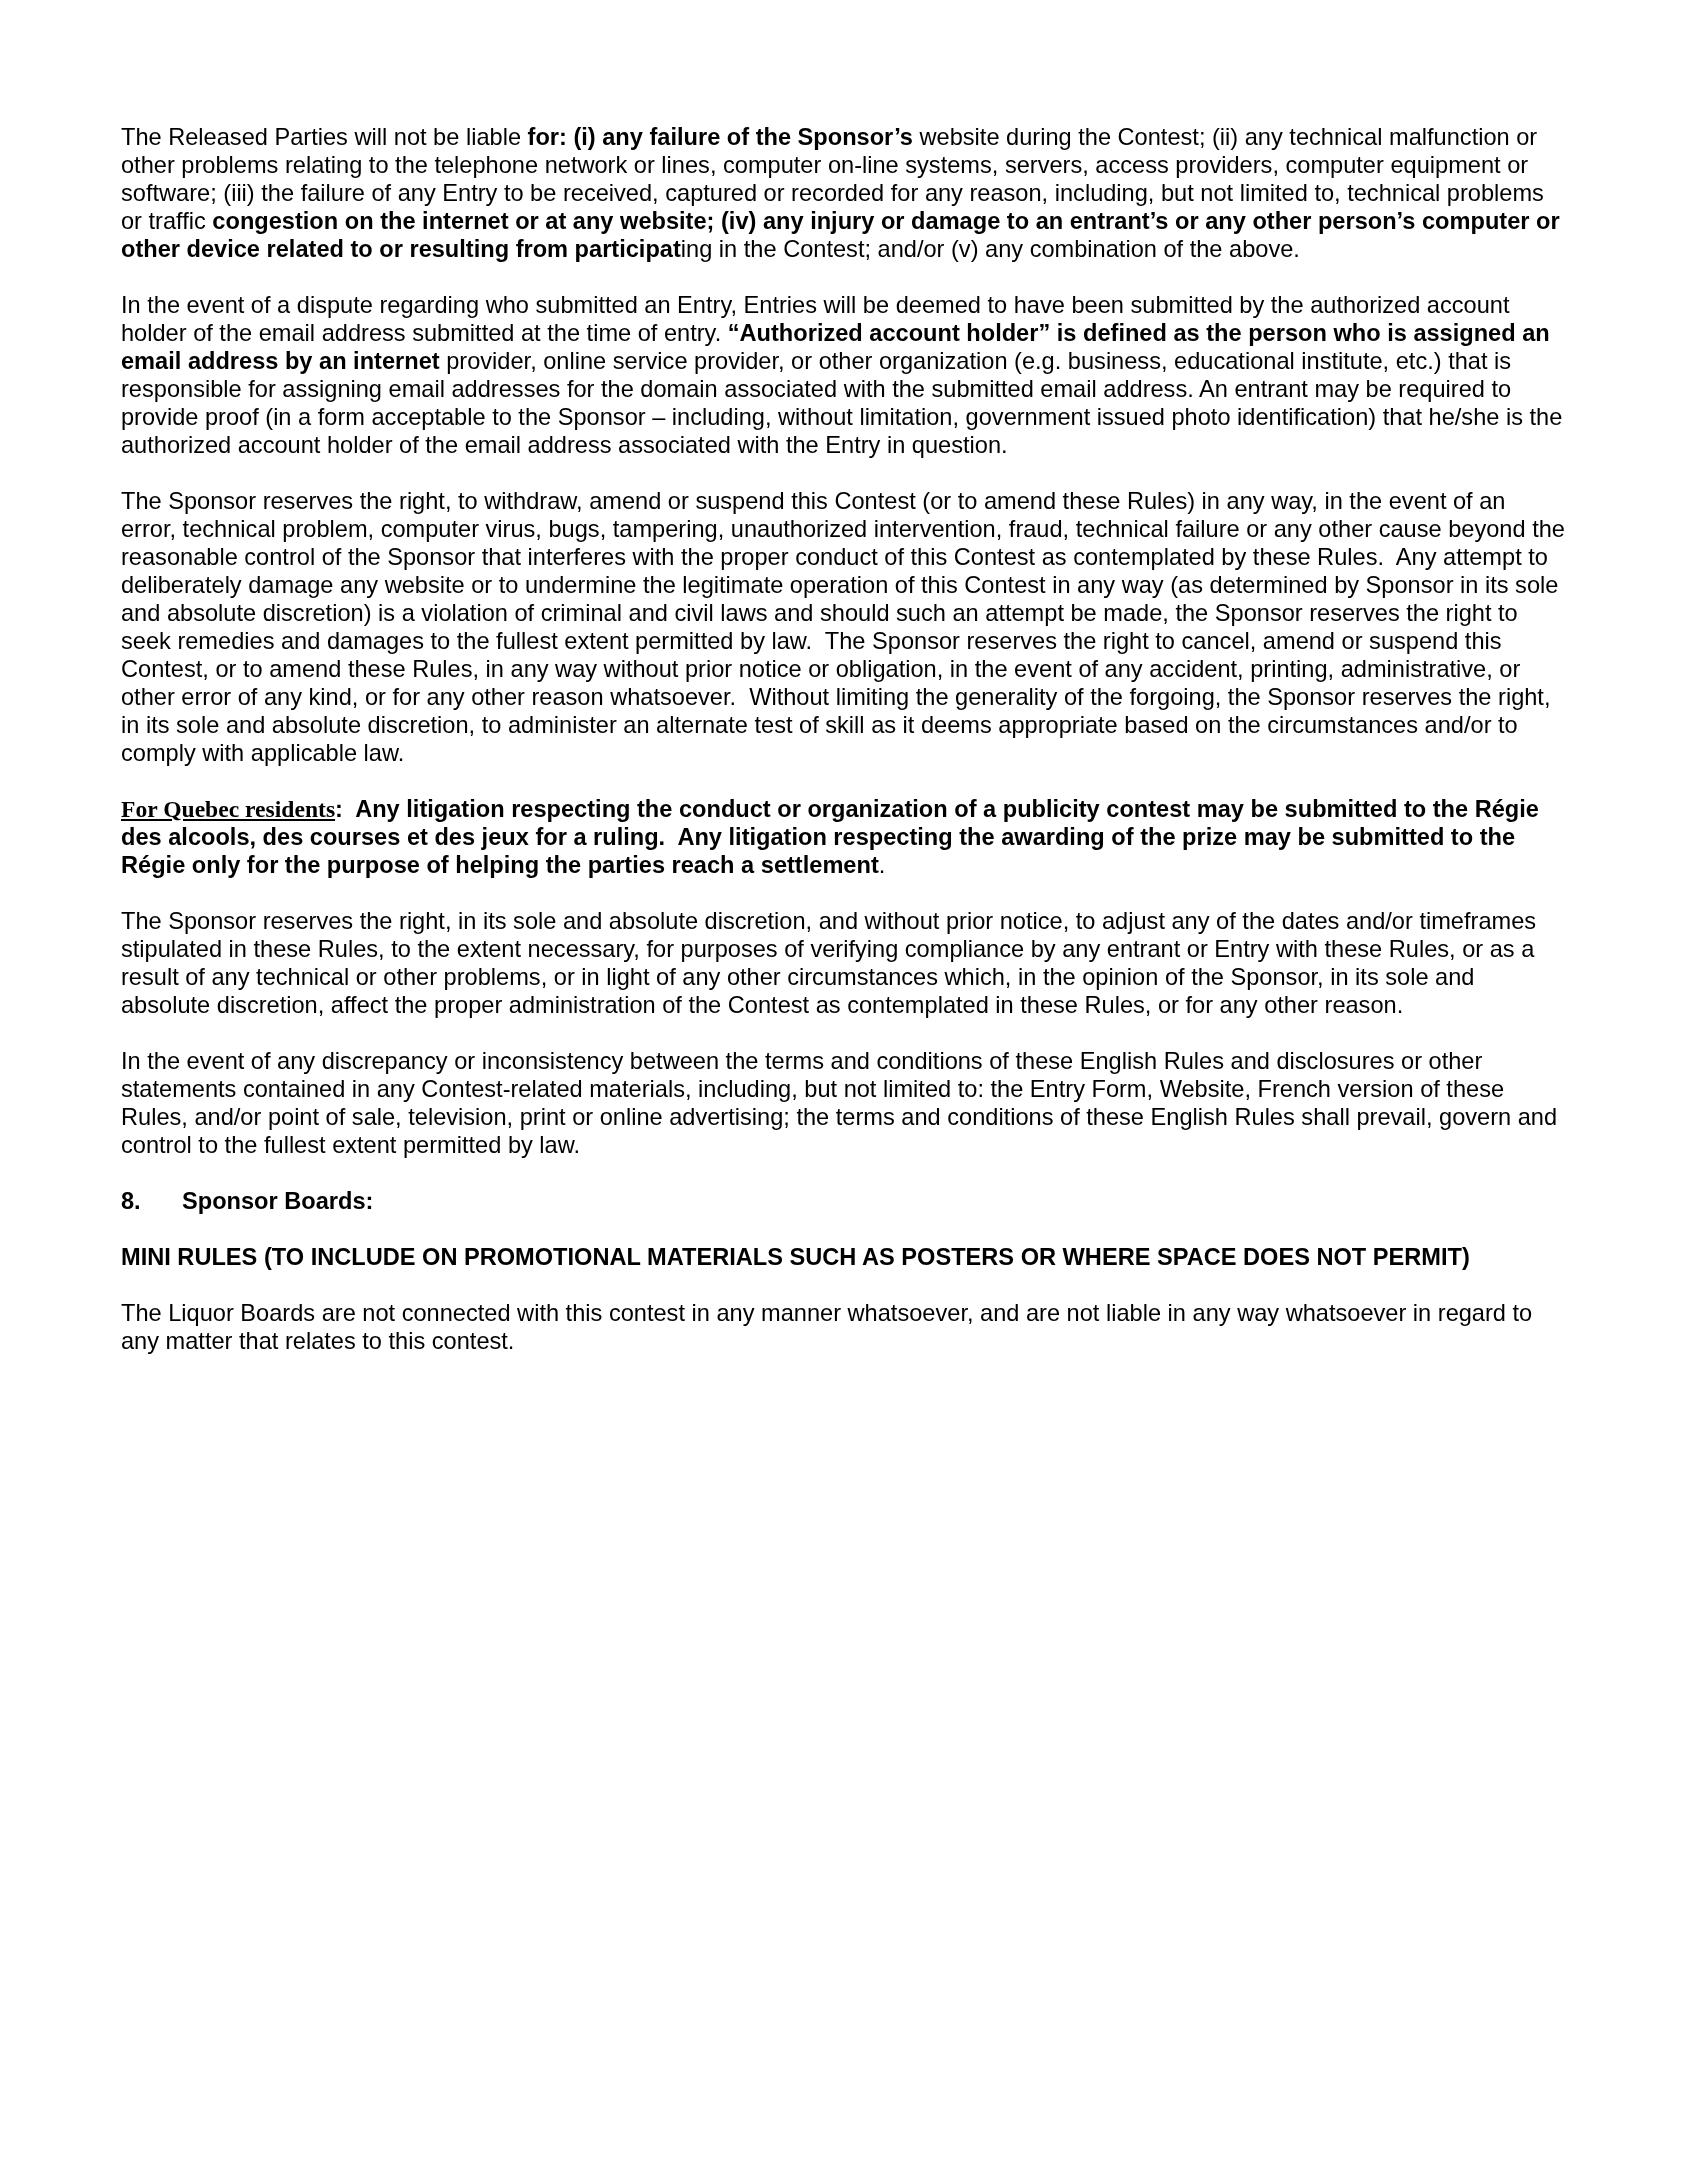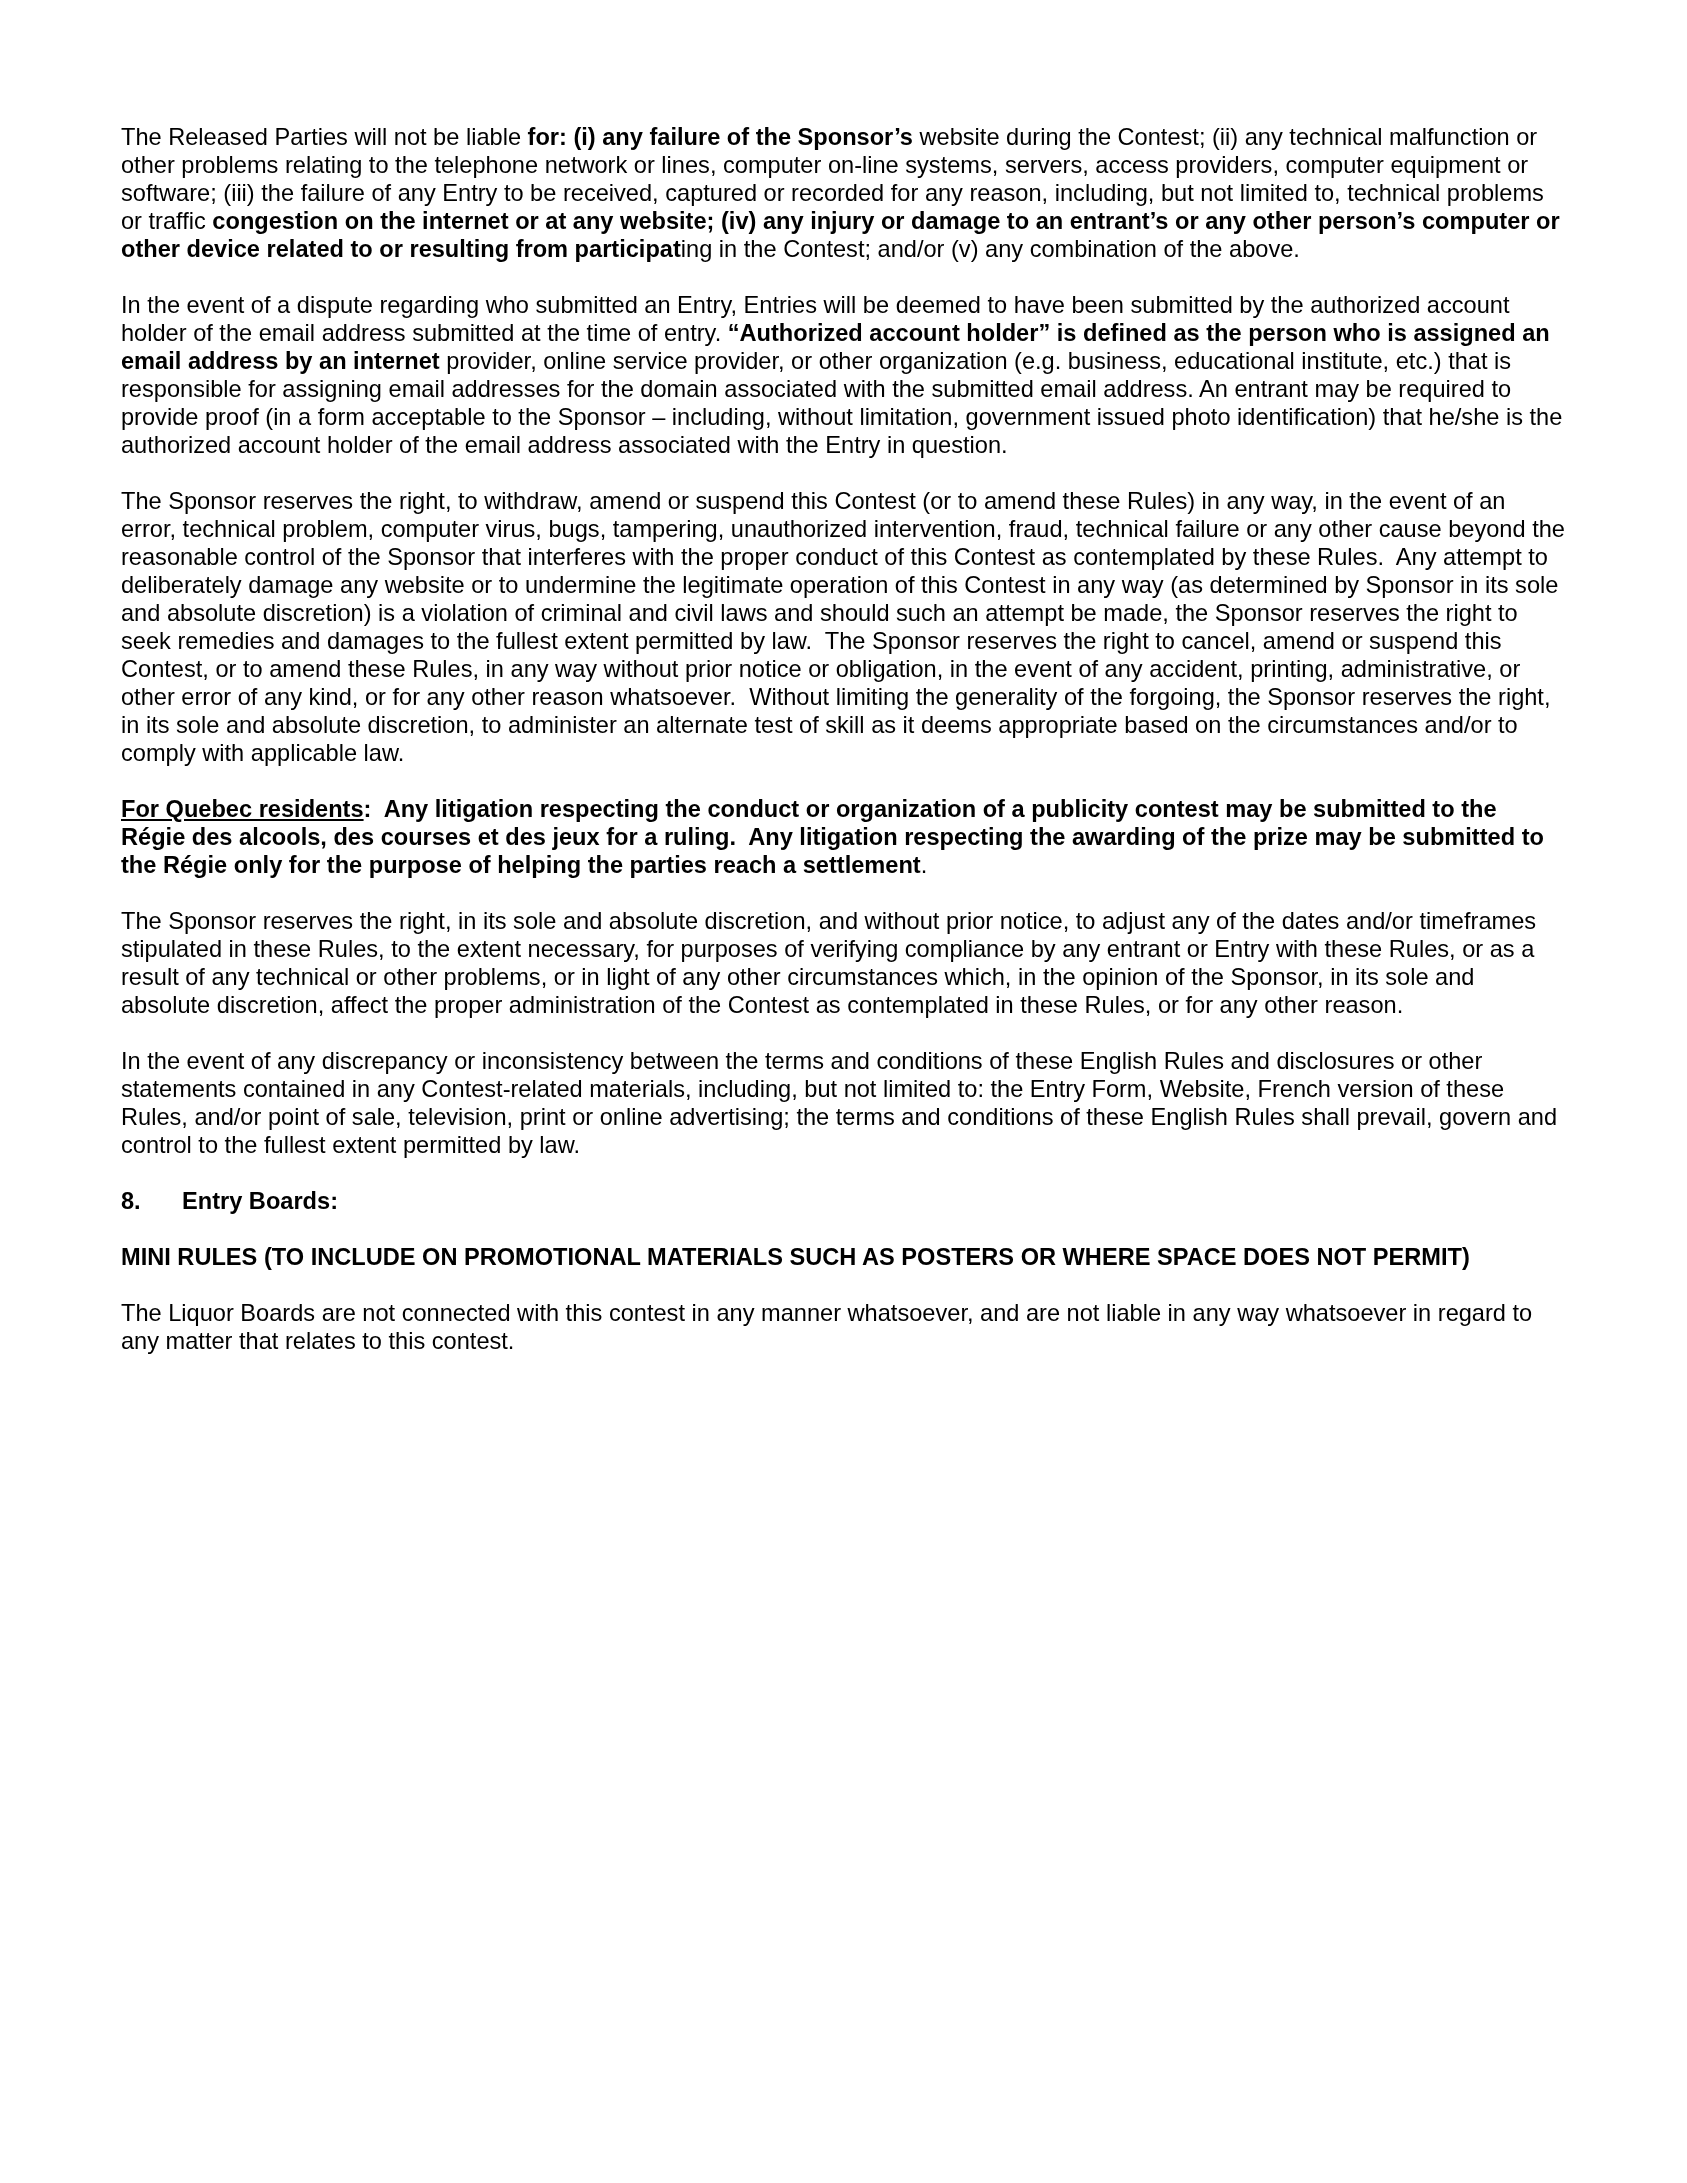--- a/index.html
+++ b/index.html
@@ -20,21 +20,21 @@
     line-height: 28px;
     overflow: hidden;
   }
   .para {
     margin: 0 0 28px 0;
     white-space: pre-wrap;
     text-align: left;
   }
   .r  { font-weight: normal; }
   .b  { font-weight: bold; }
-  .bu { font-weight: bold; text-decoration: underline; }
+  .bu { font-weight: bold; text-decoration: underline; font-family: Liberation Serif, serif; }
   .num {
     display: inline-block;
     width: 61px;
     font-weight: bold;
   }
 </style>
 </head>
 <body>
 
 <div class="page">
@@ -44,20 +44,20 @@
   <p class="para"><span class="r">In the event of a dispute regarding who submitted an Entry, Entries will be deemed to have been submitted by the authorized account holder of the email address submitted at the time of entry. </span><span class="b">“Authorized account holder” is defined as the person who is assigned an email address by an internet</span><span class="r"> provider, online service provider, or other organization (e.g. business, educational institute, etc.) that is responsible for assigning email addresses for the domain associated with the submitted email address. An entrant may be required to provide proof (in a form acceptable to the Sponsor – including, without limitation, government issued photo identification) that he/she is the authorized account holder of the email address associated with the Entry in question.</span></p>
 
   <p class="para"><span class="r">The Sponsor reserves the right, to withdraw, amend or suspend this Contest (or to amend these Rules) in any way, in the event of an error, technical problem, computer virus, bugs, tampering, unauthorized intervention, fraud, technical failure or any other cause beyond the reasonable control of the Sponsor that interferes with the proper conduct of this Contest as contemplated by these Rules.  Any attempt to deliberately damage any website or to undermine the legitimate operation of this Contest in any way (as determined by Sponsor in its sole and absolute discretion) is a violation of criminal and civil laws and should such an attempt be made, the Sponsor reserves the right to seek remedies and damages to the fullest extent permitted by law.  The Sponsor reserves the right to cancel, amend or suspend this Contest, or to amend these Rules, in any way without prior notice or obligation, in the event of any accident, printing, administrative, or other error of any kind, or for any other reason whatsoever.  Without limiting the generality of the forgoing, the Sponsor reserves the right, in its sole and absolute discretion, to administer an alternate test of skill as it deems appropriate based on the circumstances and/or to comply with applicable law.</span></p>
 
   <p class="para"><span class="bu">For Quebec residents</span><span class="b">:  Any litigation respecting the conduct or organization of a publicity contest may be submitted to the Régie des alcools, des courses et des jeux for a ruling.  Any litigation respecting the awarding of the prize may be submitted to the Régie only for the purpose of helping the parties reach a settlement</span><span class="r">.</span></p>
 
   <p class="para"><span class="r">The Sponsor reserves the right, in its sole and absolute discretion, and without prior notice, to adjust any of the dates and/or timeframes stipulated in these Rules, to the extent necessary, for purposes of verifying compliance by any entrant or Entry with these Rules, or as a result of any technical or other problems, or in light of any other circumstances which, in the opinion of the Sponsor, in its sole and absolute discretion, affect the proper administration of the Contest as contemplated in these Rules, or for any other reason.</span></p>
 
   <p class="para"><span class="r">In the event of any discrepancy or inconsistency between the terms and conditions of these English Rules and disclosures or other statements contained in any Contest-related materials, including, but not limited to: the Entry Form, Website, French version of these Rules, and/or point of sale, television, print or online advertising; the terms and conditions of these English Rules shall prevail, govern and control to the fullest extent permitted by law.</span></p>
 
-  <p class="para"><span class="num">8.</span><span class="b">Entry Boards:</span></p>
+  <p class="para"><span class="num">8.</span><span class="b">Sponsor Boards:</span></p>
 
   <p class="para"><span class="b">MINI RULES (TO INCLUDE ON PROMOTIONAL MATERIALS SUCH AS POSTERS OR WHERE SPACE DOES NOT PERMIT)</span></p>
 
   <p class="para"><span class="r">The Liquor Boards are not connected with this contest in any manner whatsoever, and are not liable in any way whatsoever in regard to any matter that relates to this contest.</span></p>
 
 </div>
 
 
 </body></html>

